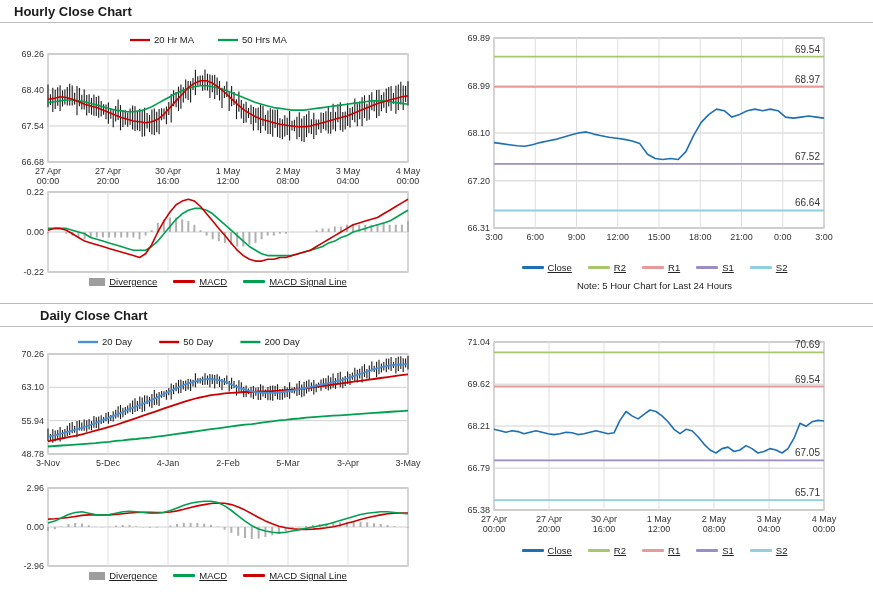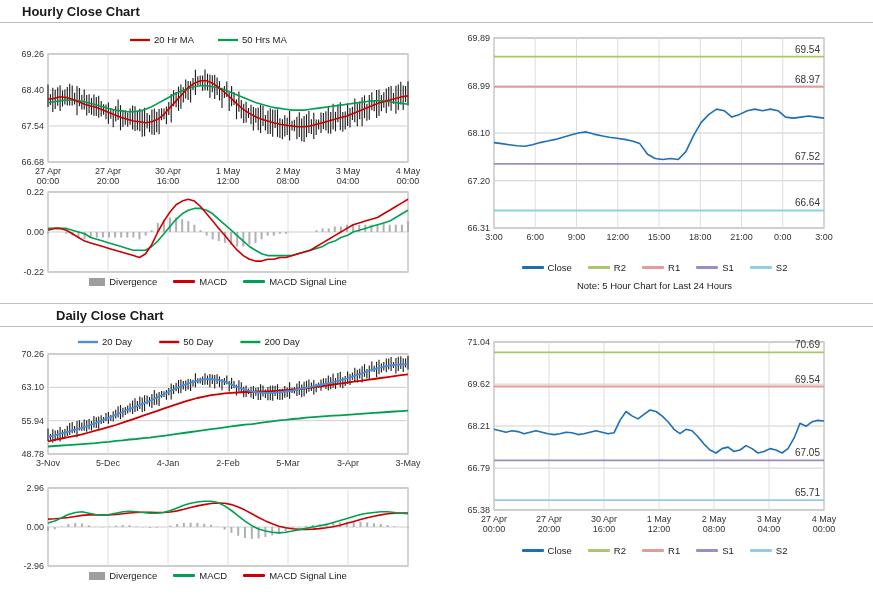--- a/index.html
+++ b/index.html
@@ -2,29 +2,29 @@
 <html><head>
 <meta charset="utf-8">
 <style>
   html,body{margin:0;padding:0;}
   body{width:873px;height:601px;background:#ffffff;font-family:"Liberation Sans",sans-serif;color:#222;overflow:hidden;}
   .panel{position:absolute;}
   .section-title{font-size:13px;font-weight:bold;color:#1a1a1a;}
   .hr{position:absolute;left:0;width:873px;height:1px;background:#bdbdbd;}
   svg{display:block;}
   .legend{font-size:9.5px;color:#222;display:flex;align-items:center;gap:4px;}
-  .legend-row{display:flex;gap:16px;align-items:center;justify-content:center;}
+  .legend-row{display:flex;gap:16px;align-items:center;justify-content:center;text-decoration:underline;}
   .lgline{display:inline-block;width:22px;height:3px;border-radius:1px;}
   .lgbox{display:inline-block;width:16px;height:8px;background:#9e9e9e;}
   .note{font-size:9.5px;color:#222;text-align:center;}
 </style>
 </head>
 <body>
 
-<div class="panel" style="left:22px;top:4px;">
+<div class="panel" style="left:14px;top:4px;">
   <div class="section-title">Hourly Close Chart</div>
 </div>
 <div class="hr" style="top:22px;"></div>
 
 <div class="panel" style="left:0px;top:26px;width:436px;height:170px;">
   <svg id="svg-hourly-price" width="436" height="170">
       <g>
         <rect x="48" y="28" width="360" height="108" fill="#fff" stroke="#999" stroke-width="1"></rect>
         <line x1="48" y1="136" x2="408" y2="136" stroke="#cfcfcf" stroke-width="1"></line>
         <text x="44" y="139" text-anchor="end" font-size="9" font-family="Liberation Sans, sans-serif" fill="#333">66.68</text>
@@ -379,21 +379,21 @@
       </div>
       <div class="legend">
         <span class="lgline" style="background: rgb(0, 160, 80);"></span>
         <span>MACD Signal Line</span>
       </div>
     </div>
 </div>
 
 <div class="hr" style="top:303px;"></div>
 
-<div class="panel" style="left:20px;top:308px;padding-left:36px;">
+<div class="panel" style="left:4px;top:308px;padding-left:36px;">
   <div class="section-title">Daily Close Chart</div>
 </div>
 <div class="hr" style="top:326px;"></div>
 
 <div class="panel" style="left:0px;top:330px;width:436px;height:150px;">
   <svg id="svg-daily-price" width="436" height="150">
       <g>
         <rect x="48" y="24" width="360" height="100" fill="#fff" stroke="#999" stroke-width="1"></rect>
         <line x1="48" y1="124" x2="408" y2="124" stroke="#cfcfcf" stroke-width="1"></line>
         <text x="44" y="127" text-anchor="end" font-size="9" font-family="Liberation Sans, sans-serif" fill="#333">48.78</text>

